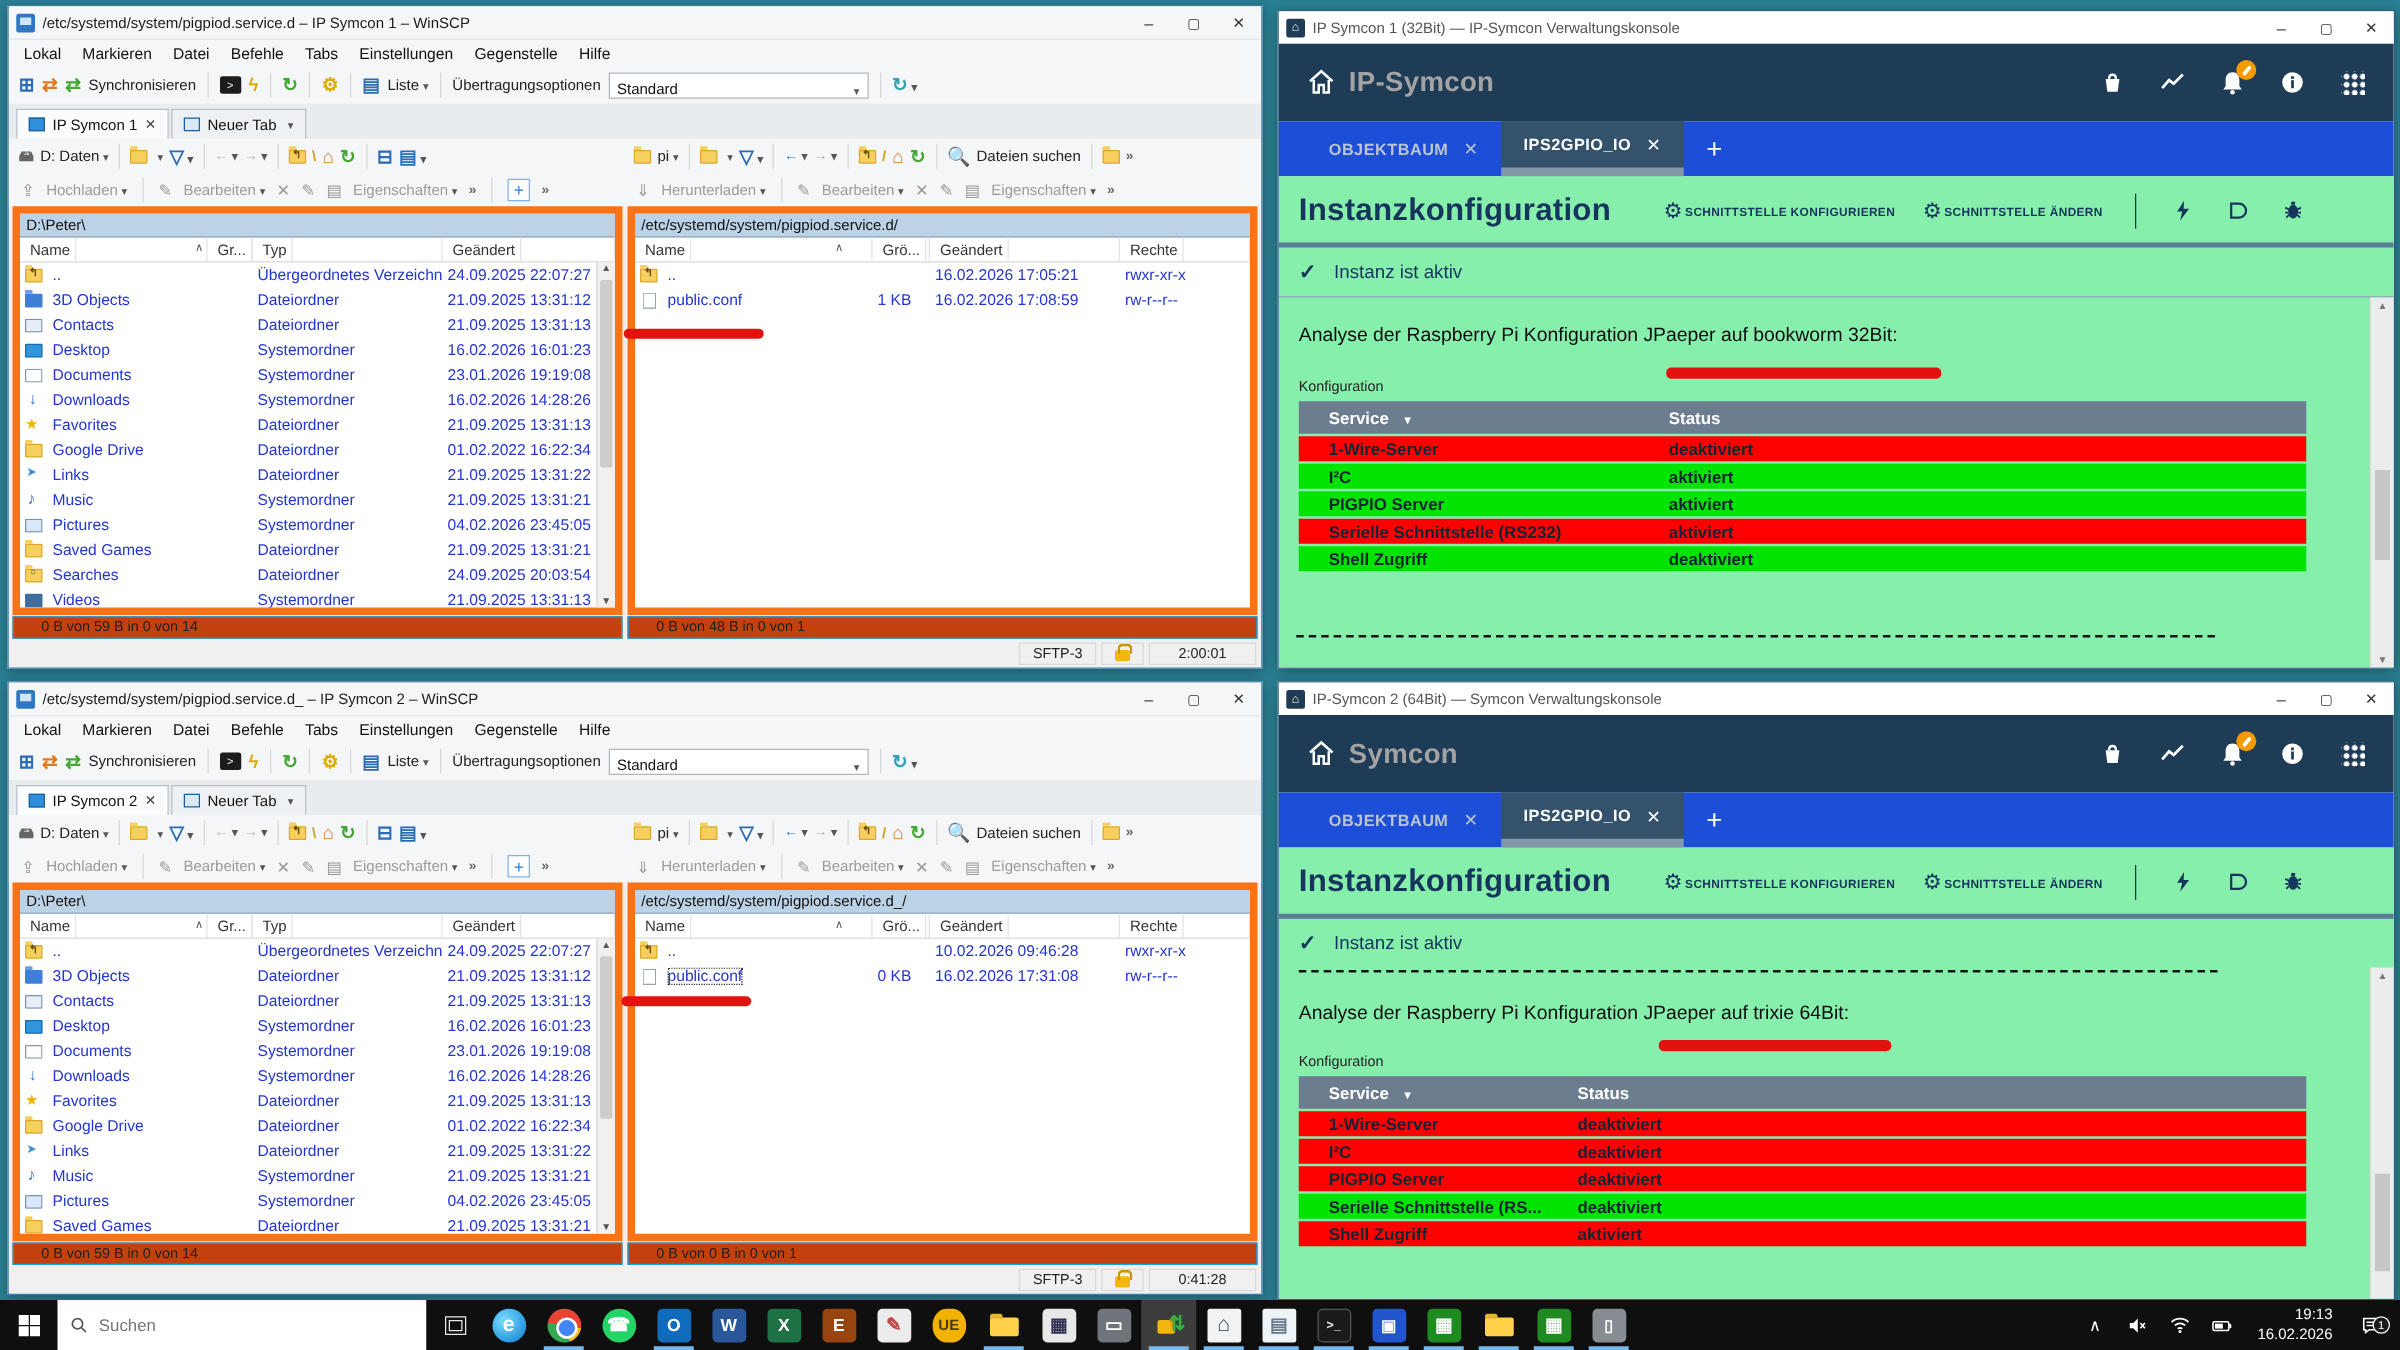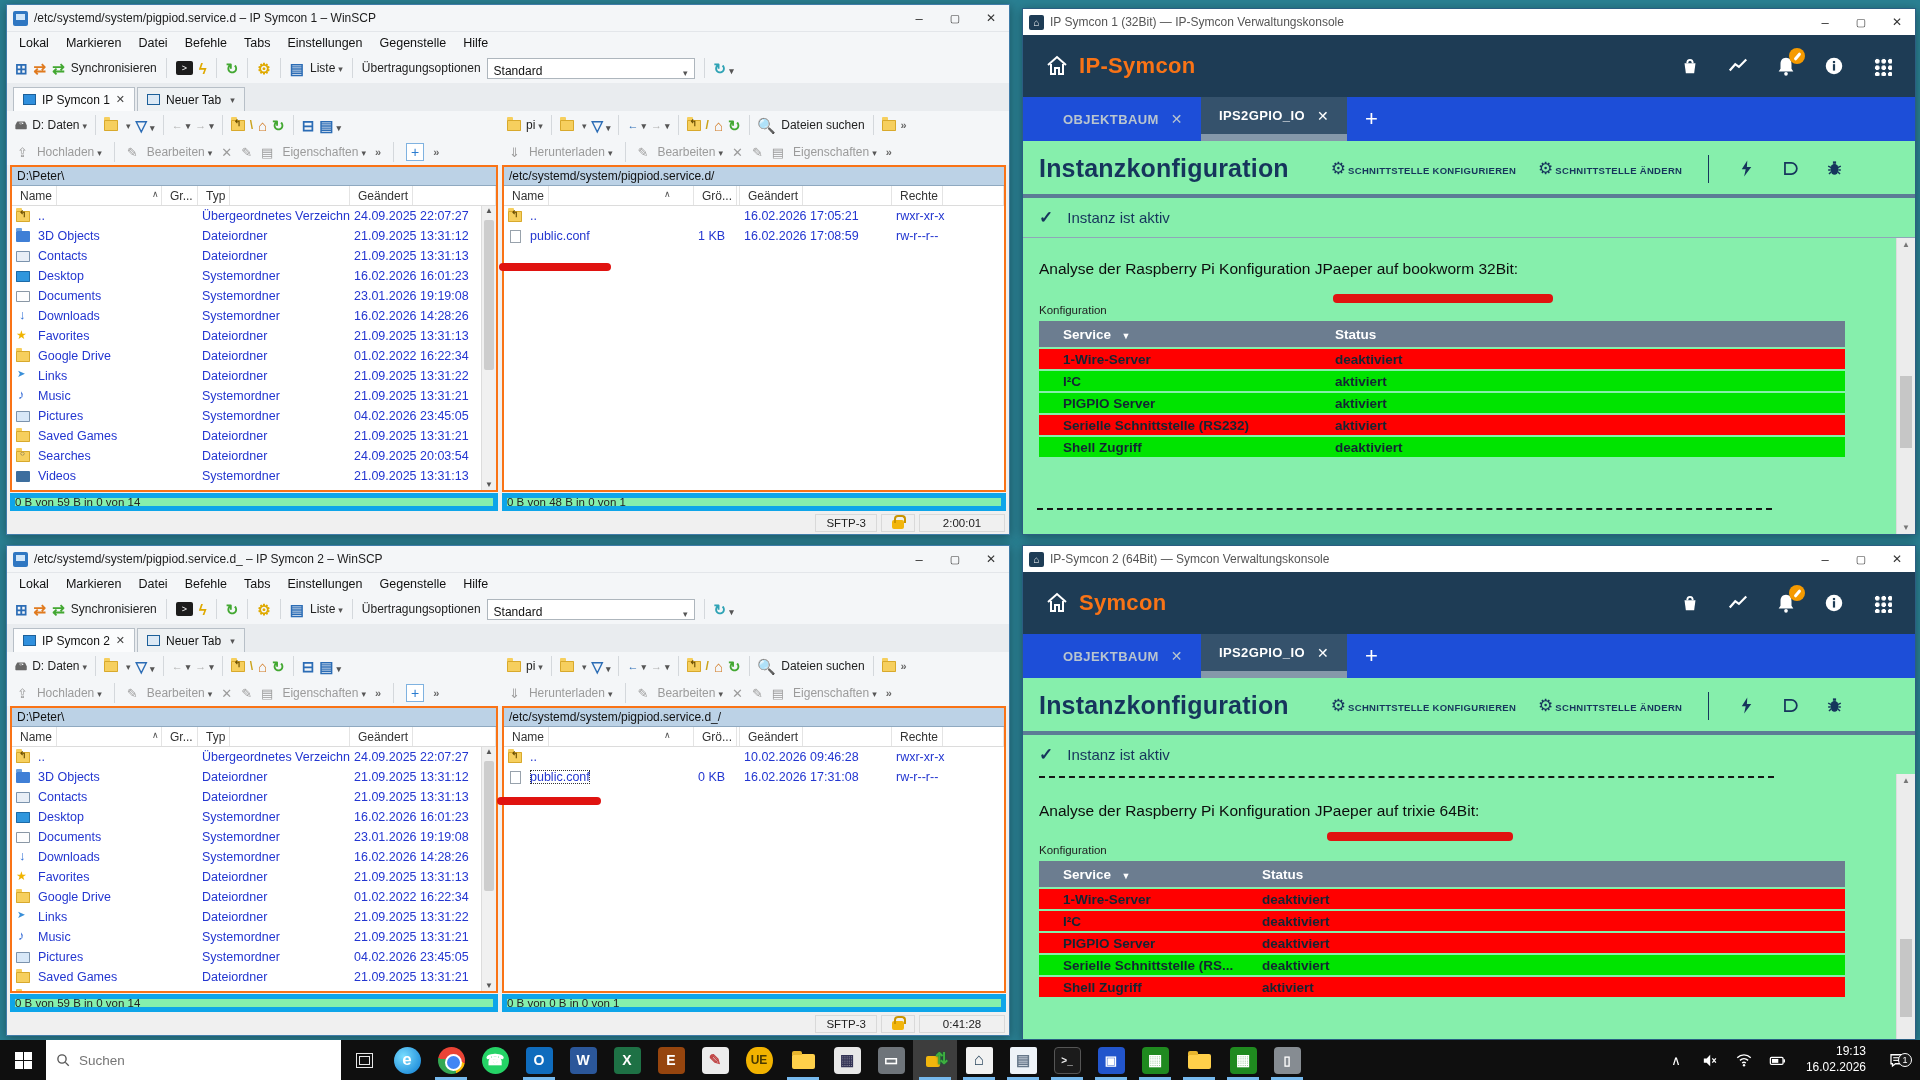--- a/index.html
+++ b/index.html
@@ -35,21 +35,21 @@
   .addr{height:28px;flex:none;display:flex;background:#f4f6f8;font-size:12px;color:#222;align-items:center}
   .addr .half{display:flex;align-items:center;gap:5px;padding:0 8px}
   .addr .half.l{width:492px;flex:none}
   .actrow{height:26px;flex:none;display:flex;background:#f4f6f8;font-size:12px;color:#9b9b9b;align-items:center}
   .actrow .half{display:flex;align-items:center;gap:9px;padding:0 10px}
   .actrow .half.l{width:492px;flex:none}
   .dimg{color:#9b9b9b;font-size:13px}
   .plus{width:18px;height:18px;border:1px solid #7fb2e0;color:#2b7cd0;display:flex;align-items:center;justify-content:center;font-size:14px;background:#fff}
   .chev{color:#666;font-size:11px;font-weight:bold}
   .panels{flex:1;min-height:0;display:flex;gap:4px;padding:0 3px}
-  .panel{background:#fff;border:2px solid #f97316;display:flex;flex-direction:column;min-height:0}
+  .panel{background:#fff;border:6px solid #f97316;display:flex;flex-direction:column;min-height:0}
   .panel.l{width:488px;flex:none}
   .panel.r{flex:1}
   .pathbar{height:19px;flex:none;background:#bcd2e6;border-bottom:1px solid #8fa9c0;font-size:12px;color:#111;display:flex;align-items:center;padding:0 5px}
   .cheads{height:20px;flex:none;display:flex;align-items:center;font-size:12px;color:#333;border-bottom:1px solid #dcdcdc;position:relative}
   .cheads span{padding:0 4px;border-right:1px solid #e4e4e4;height:100%;display:flex;align-items:center}
   .sortc{position:absolute;top:-2px;font-size:9px;color:#555;border:none!important;padding:0!important}
   .flist{flex:1;min-height:0;overflow:hidden;position:relative}
   .frow{display:flex;align-items:center;height:20px;font-size:12.5px;color:#2336d0;white-space:nowrap}
   .fc{padding:0 4px;overflow:hidden}
   .ci{width:22px;flex:none;display:flex;justify-content:center}
@@ -70,29 +70,29 @@
   .fi.favorites::after{content:"★";position:absolute;top:-3px;left:0;color:#f0b400;font-size:12px}
   .fi.music::after{content:"♪";position:absolute;top:-4px;left:2px;color:#3a6fd8;font-size:13px;font-weight:bold}
   .fi.links::after{content:"➤";position:absolute;top:-3px;left:1px;color:#3a8fd8;font-size:10px}
   .fi.pictures{background:#d8e8f8;box-shadow:0 0 0 1px #7b93ad inset}.fi.pictures::before{display:none}
   .fi.videos{background:#3d6e9e;box-shadow:none}.fi.videos::before{display:none}
   .fi.searches::after{content:"○";position:absolute;top:-2px;left:4px;font-size:8px;color:#555}
   .fi.file{width:11px;height:13px;background:#fff;box-shadow:0 0 0 1px #98a2ac inset;border-radius:0}.fi.file::before{display:none}
   .vscroll{position:absolute;right:0;top:0;bottom:0;width:15px;background:#f0f0f0;border-left:1px solid #dcdcdc;font-size:8px;color:#555;text-align:center}
   .vscroll .th{position:absolute;left:2px;right:2px;background:#cdcdcd;border-radius:2px}
   .statusrow{height:20px;flex:none;display:flex;gap:4px;padding:1px 3px;font-size:11.5px;color:#222}
-  .statusrow div{background:#86efac;border:5px solid #0ea5e9;display:flex;align-items:center;padding:0 0}
+  .statusrow div{background:#c2410c;border:1px solid #0ea5e9;display:flex;align-items:center;padding:0 22px}
   .statusrow .a{width:488px;flex:none}.statusrow .b{flex:1}
   .botbar{height:22px;flex:none;display:flex;justify-content:flex-end;align-items:center;gap:4px;padding:0 4px;font-size:11.5px;color:#222}
   .cell{background:#f0f0f0;border:1px solid #d9d9d9;height:18px;display:flex;align-items:center;padding:0 10px}
   .lock{width:12px;height:9px;background:#f2b60d;border-radius:2px;position:relative;margin-top:3px}
   .lock::before{content:"";position:absolute;top:-5px;left:2px;width:8px;height:6px;border:2px solid #c99400;border-bottom:none;border-radius:4px 4px 0 0}
 
   
-  .sym-head{height:62px;flex:none;background:#1e3c55;display:flex;align-items:center;padding:0 22px;color:#f97316}
+  .sym-head{height:62px;flex:none;background:#1e3c55;display:flex;align-items:center;padding:0 22px;color:#a3a3a3}
   .brand{display:flex;align-items:center;gap:10px;font-size:22px;font-weight:bold;letter-spacing:.3px}
   .hicons{margin-left:auto;display:flex;align-items:center;gap:26px}
   .hic{width:22px;height:22px;position:relative;display:flex;align-items:center;justify-content:center}
   .hic svg{width:22px;height:22px}
   .badge-wrench{position:absolute;top:-7px;right:-8px;width:16px;height:16px;border-radius:50%;background:#f59a00;display:flex;align-items:center;justify-content:center}
   .badge-wrench::after{content:"";width:3px;height:9px;background:#fff;border-radius:2px;transform:rotate(40deg)}
   .grid9{width:19px;height:19px;background-image:radial-gradient(#fff 2.1px,transparent 2.4px);background-size:6.5px 6.5px;background-position:1px 1px}
   .sym-tabs{height:44px;flex:none;background:#1d4ed8;display:flex;align-items:stretch;padding-left:22px;color:#b9c5cf}
   .stab{display:flex;align-items:center;gap:12px;padding:0 18px;font-size:13px;font-weight:bold;letter-spacing:.4px}
   .stab .x{font-size:14px;font-weight:normal}

